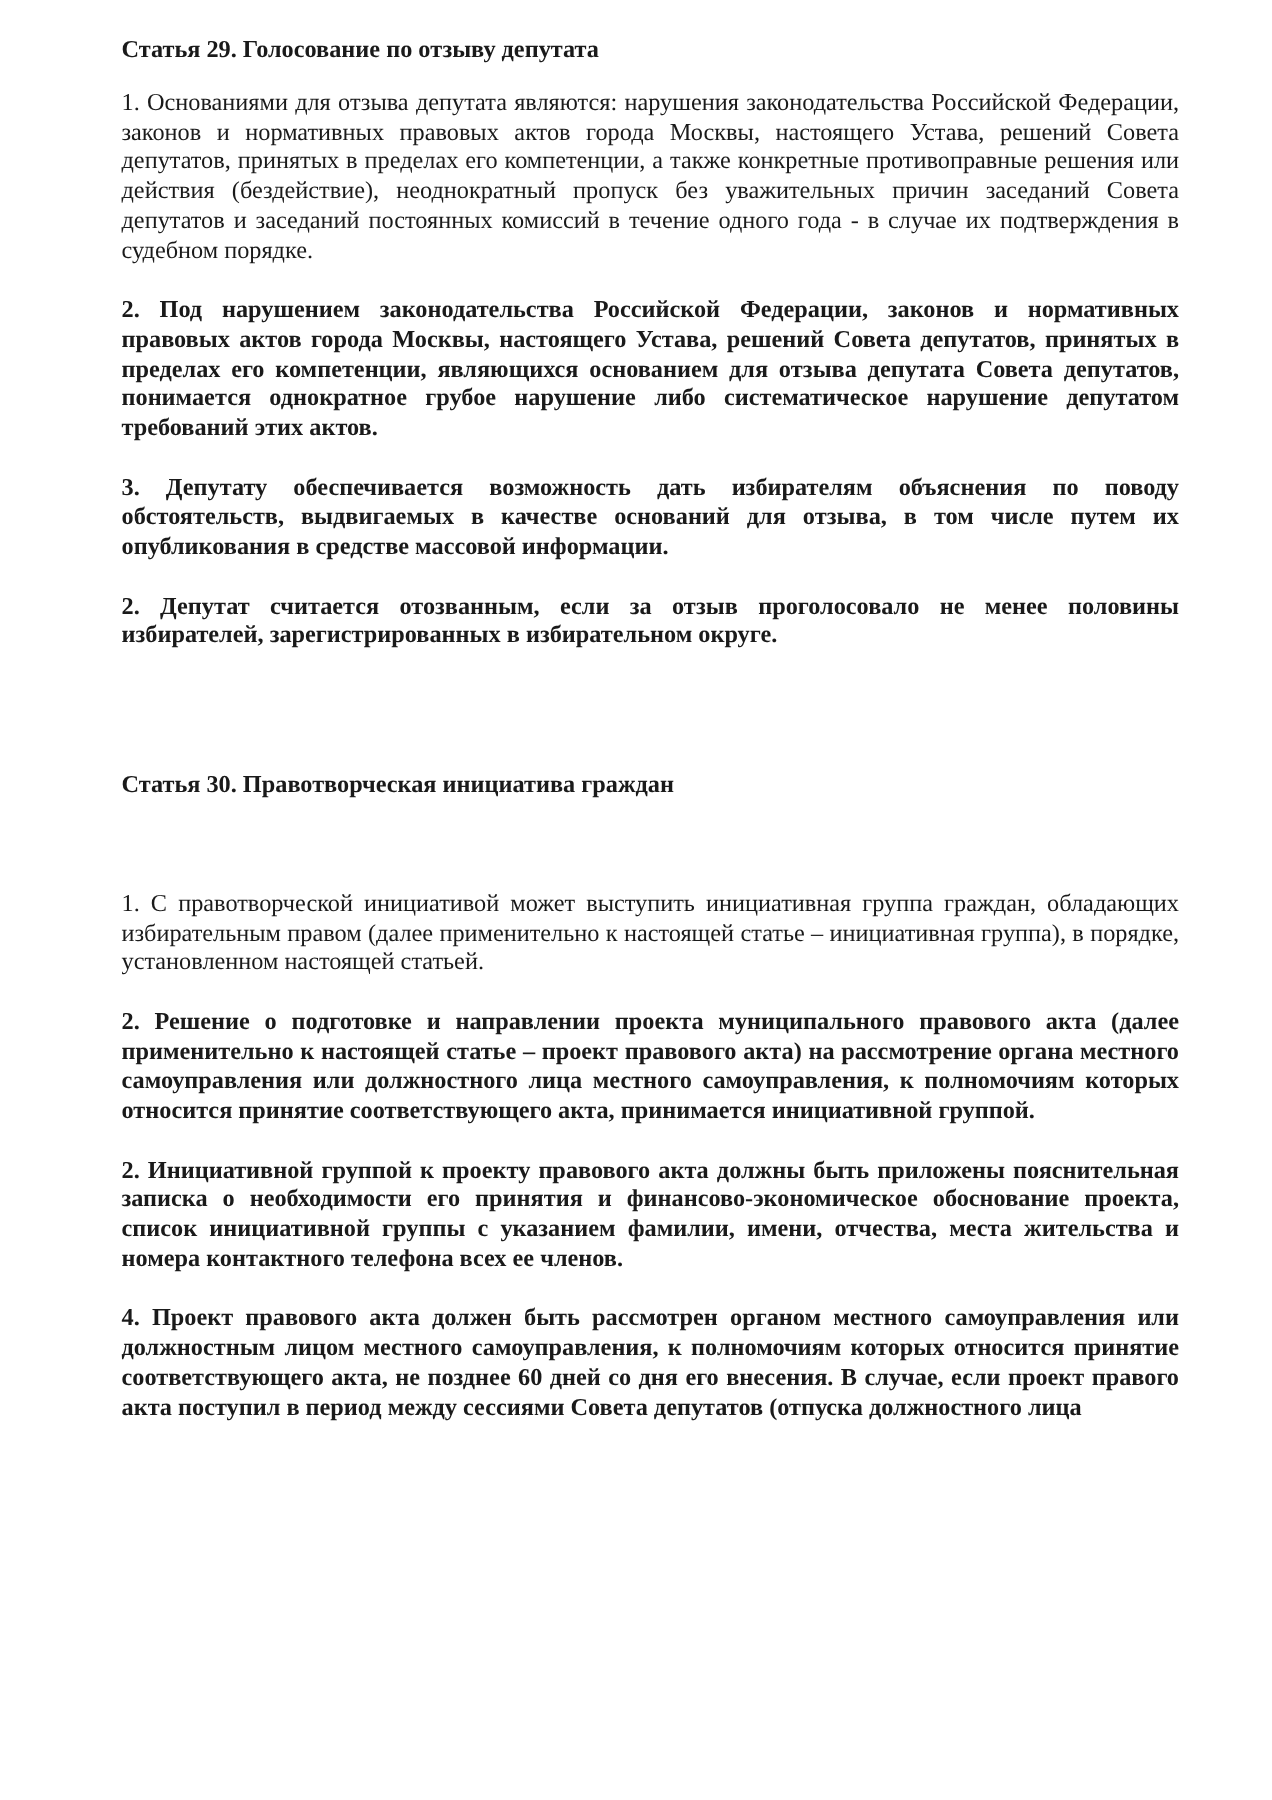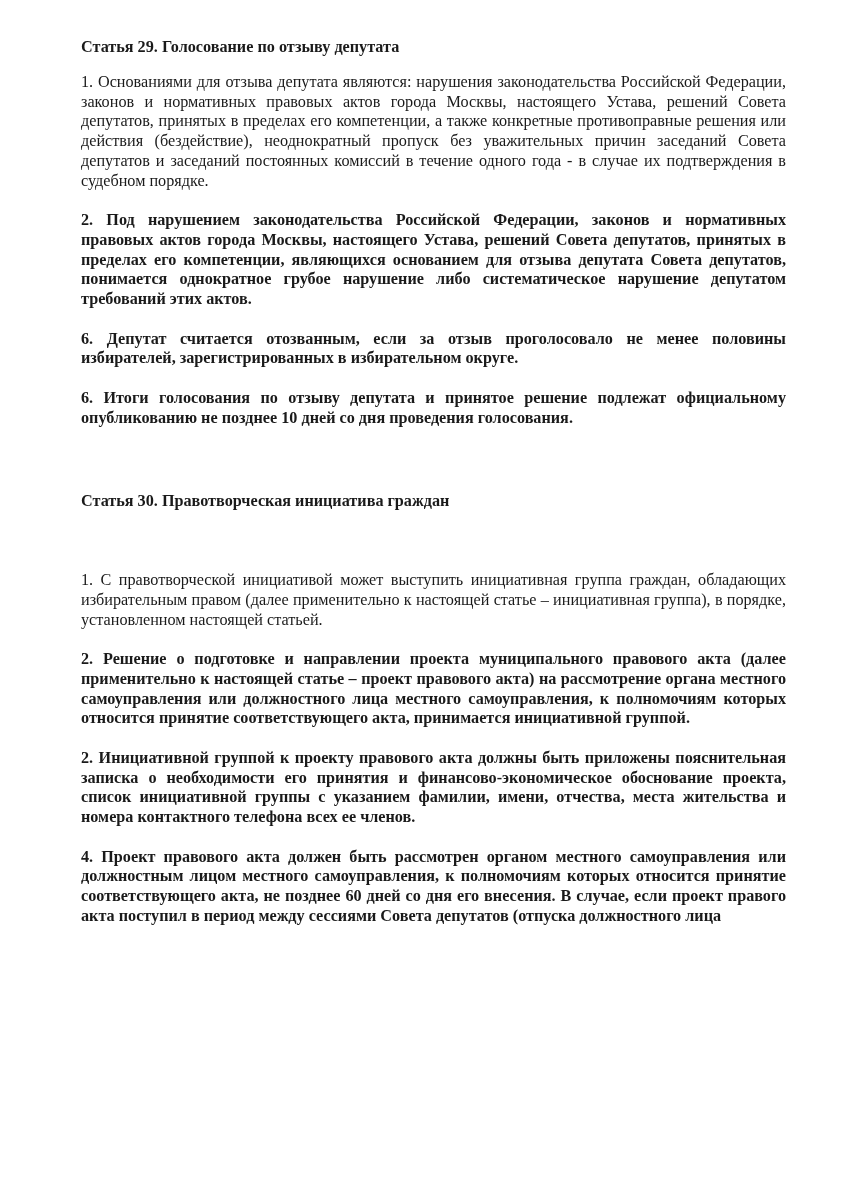--- a/index.html
+++ b/index.html
@@ -11,51 +11,51 @@
     width: 848px;
     height: 1200px;
     overflow: hidden;
     position: relative;
     font-family: "Liberation Serif", "DejaVu Serif", serif;
     color: #1a1a1a;
   }
   .page {
     position: absolute;
     left: 81px;
-    top: 38px;
+    top: 24px;
     width: 705px;
     font-size: 16.2px;
     line-height: 19.75px;
   }
   .heading {
     font-weight: bold;
     margin: 0;
     font-size: 16.2px;
     line-height: 19.75px;
   }
   .para {
     margin: 0;
     text-align: justify;
     text-justify: inter-word;
   }
   .h29 { margin-bottom: 15px; }
   .gap { margin-top: 19.75px; font-weight: bold; }
-  .h30 { margin-top: 64px; margin-bottom: 59px; }
+  .h30 { margin-top: 80px; margin-bottom: 59px; }
 </style>
 </head>
 <body>
 
 <div class="page">
 
   <section>
     <h2 class="heading h29">Статья 29. Голосование по отзыву депутата</h2>
     <p class="para">1. Основаниями для отзыва депутата являются: нарушения законодательства Российской Федерации, законов и нормативных правовых актов города Москвы, настоящего Устава, решений Совета депутатов, принятых в пределах его компетенции, а также конкретные противоправные решения или действия (бездействие), неоднократный пропуск без уважительных причин заседаний Совета депутатов и заседаний постоянных комиссий в течение одного года - в случае их подтверждения в судебном порядке.</p>
     <p class="para gap">2. Под нарушением законодательства Российской Федерации, законов и нормативных правовых актов города Москвы, настоящего Устава, решений Совета депутатов, принятых в пределах его компетенции, являющихся основанием для отзыва депутата Совета депутатов, понимается однократное грубое нарушение либо систематическое нарушение депутатом требований этих актов.</p>
-    <p class="para gap">6. Депутат считается отозванным, если за отзыв проголосовало не менее половины избирателей, зарегистрированных в избирательном округе.</p>
-    <p class="para gap">6. Итоги голосования по отзыву депутата и принятое решение подлежат официальному опубликованию не позднее 10 дней со дня проведения голосования.</p>
+    <p class="para gap">3. Депутату обеспечивается возможность дать избирателям объяснения по поводу обстоятельств, выдвигаемых в качестве оснований для отзыва, в том числе путем их опубликования в средстве массовой информации.</p>
+    <p class="para gap">2. Депутат считается отозванным, если за отзыв проголосовало не менее половины избирателей, зарегистрированных в избирательном округе.</p>
   </section>
 
   <section>
     <h2 class="heading h30">Статья 30. Правотворческая инициатива граждан</h2>
     <p class="para">1. С правотворческой инициативой может выступить инициативная группа граждан, обладающих избирательным правом (далее применительно к настоящей статье – инициативная группа), в порядке, установленном настоящей статьей.</p>
     <p class="para gap">2. Решение о подготовке и направлении проекта муниципального правового акта (далее применительно к настоящей статье – проект правового акта) на рассмотрение органа местного самоуправления или должностного лица местного самоуправления, к полномочиям которых относится принятие соответствующего акта, принимается инициативной группой.</p>
     <p class="para gap">2. Инициативной группой к проекту правового акта должны быть приложены пояснительная записка о необходимости его принятия и финансово-экономическое обоснование проекта, список инициативной группы с указанием фамилии, имени, отчества, места жительства и номера контактного телефона всех ее членов.</p>
     <p class="para gap">4. Проект правового акта должен быть рассмотрен органом местного самоуправления или должностным лицом местного самоуправления, к полномочиям которых относится принятие соответствующего акта, не позднее 60 дней со дня его внесения. В случае, если проект правого акта поступил в период между сессиями Совета депутатов (отпуска должностного лица</p>
   </section>
 

